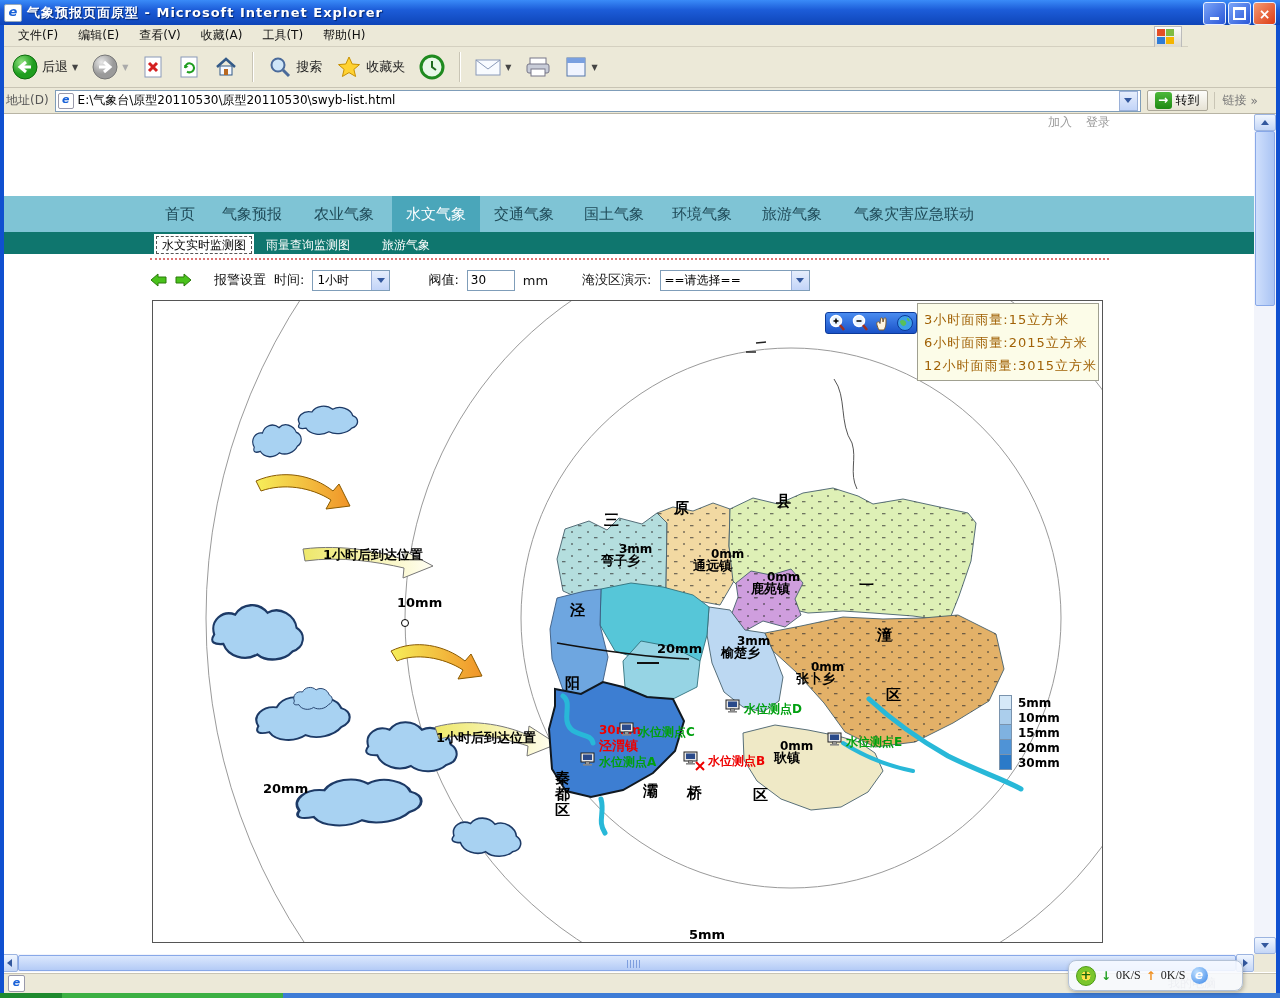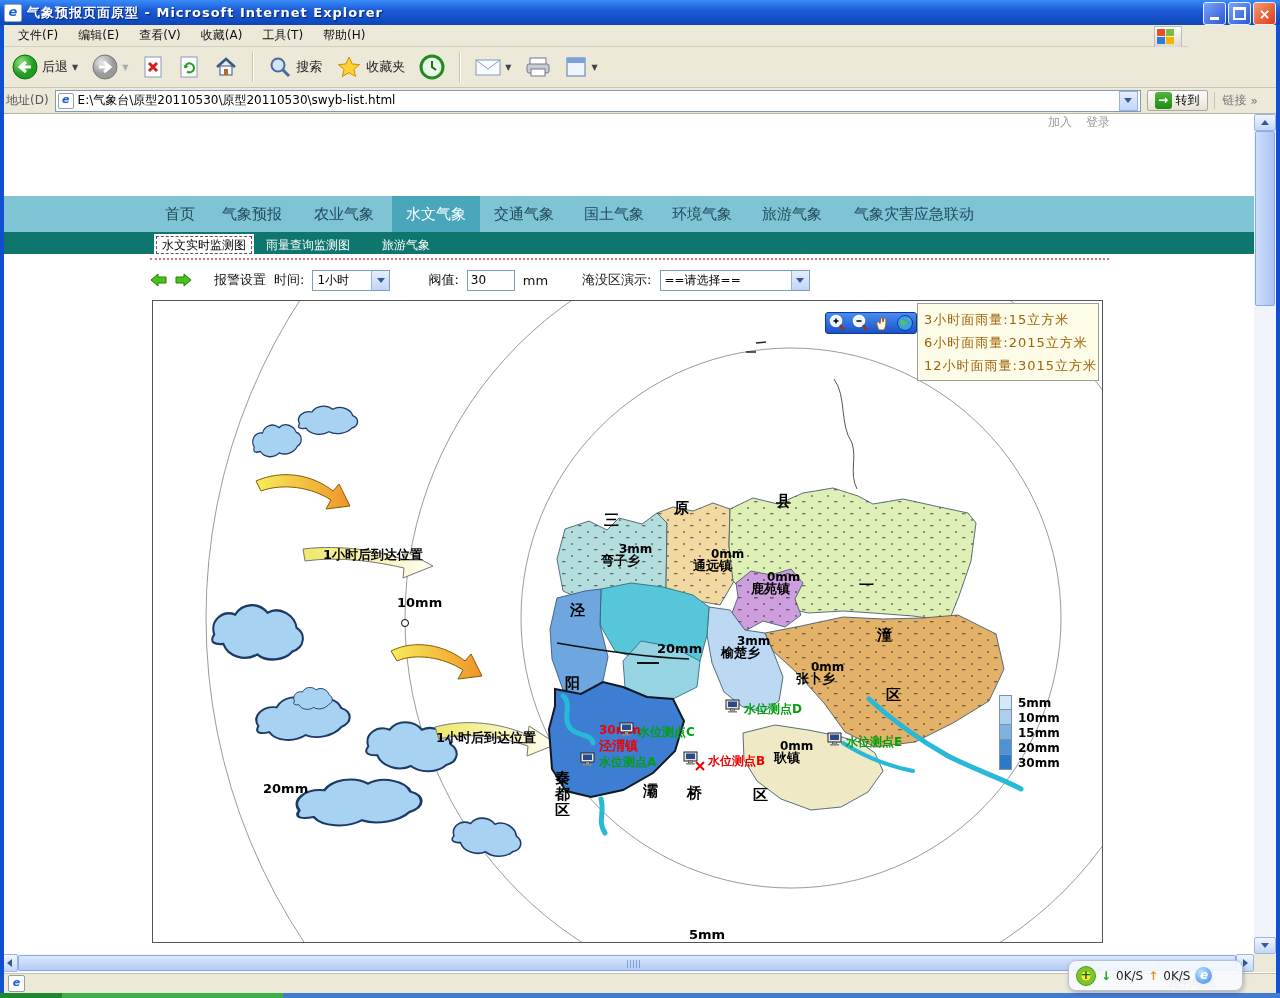--- a/index.html
+++ b/index.html
@@ -77,21 +77,21 @@
   .hbtn{position:absolute;top:0;width:18px;height:18px;background:linear-gradient(#f0f6ff,#c4d6f6);border:1px solid #9cb4e0;border-radius:2px;box-sizing:border-box;display:flex;align-items:center;justify-content:center;}
   .hthumb{position:absolute;left:18px;top:1px;width:1218px;height:16px;background:linear-gradient(#dce8fd,#b4cbf6);border:1px solid #88a8e8;border-radius:2px;box-sizing:border-box;}
   .grip{position:absolute;left:50%;top:4px;width:14px;height:8px;background:repeating-linear-gradient(90deg,#7e9ede 0 1px,transparent 1px 3px);}
   .corner{left:1254px;top:954px;width:22px;height:18px;background:#ece9d8;}
   .statusbar{left:4px;top:972px;width:1272px;height:21px;background:#ece9d8;border-top:1px solid #fff;box-shadow:inset 0 1px 0 #c8c4b4;display:flex;align-items:center;padding:0 4px;box-sizing:border-box;}
   .st-ico{width:15px;height:15px;background:#fff;border:1px solid #99a;border-radius:2px;color:#1a62d8;font-weight:bold;font-style:italic;font-size:11px;line-height:13px;text-align:center;}
   .st-right{position:absolute;right:60px;color:#999;}
   .netwidget{left:1068px;top:960px;width:175px;height:31px;background:rgba(248,251,255,.88);border:1px solid #b4c2d6;border-radius:8px;box-shadow:1px 2px 4px rgba(0,0,0,.25);display:flex;align-items:center;gap:5px;padding:0 7px;box-sizing:border-box;z-index:30;}
   .c360{width:18px;height:18px;border-radius:50%;background:radial-gradient(circle,#ffe24a 0 35%,#7ac62c 36% 100%);border:1px solid #4a9a14;color:#1a6a0a;font-weight:bold;font-size:13px;line-height:16px;text-align:center;}
   .nw-dn{color:#22a022;font-weight:bold;} .nw-up{color:#f09020;font-weight:bold;}
-  .nw-txt{color:#222;}
+  .nw-txt{color:#222;font-family:Liberation Serif, serif;}
   .nw-e{width:17px;height:17px;border-radius:50%;background:radial-gradient(circle at 35% 30%,#bfe0ff,#3a86e8);color:#fff;font-weight:bold;font-style:italic;font-size:12px;line-height:16px;text-align:center;}
   .borderL{left:0;top:25px;width:4px;height:968px;background:#1050d0;}
   .borderR{left:1276px;top:25px;width:4px;height:968px;background:#1050d0;}
   .taskbar{left:0;top:993px;width:1280px;height:5px;background:#3e7cd6;}
   .tk-g1{position:absolute;left:0;top:0;width:62px;height:5px;background:#1e8a2e;}
   .tk-g2{position:absolute;left:62px;top:0;width:221px;height:5px;background:#3cb043;}
 </style>
 </head>
 <body>
 

